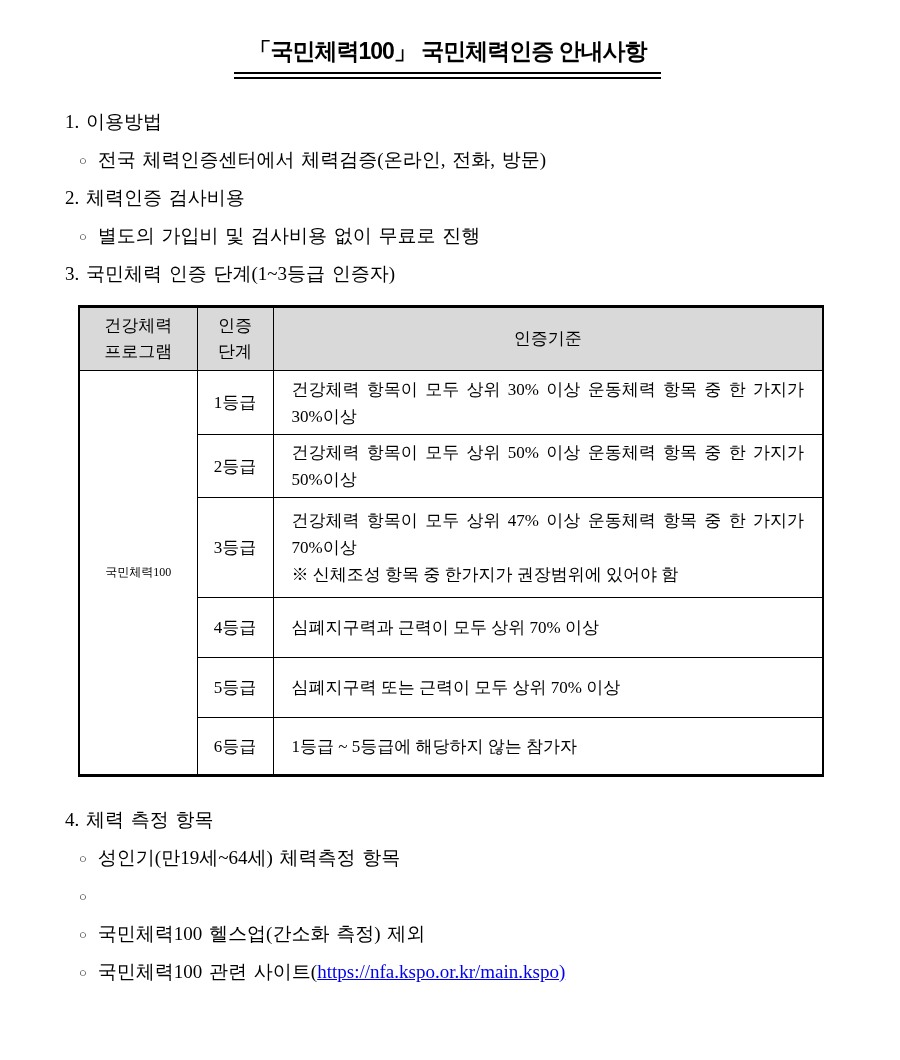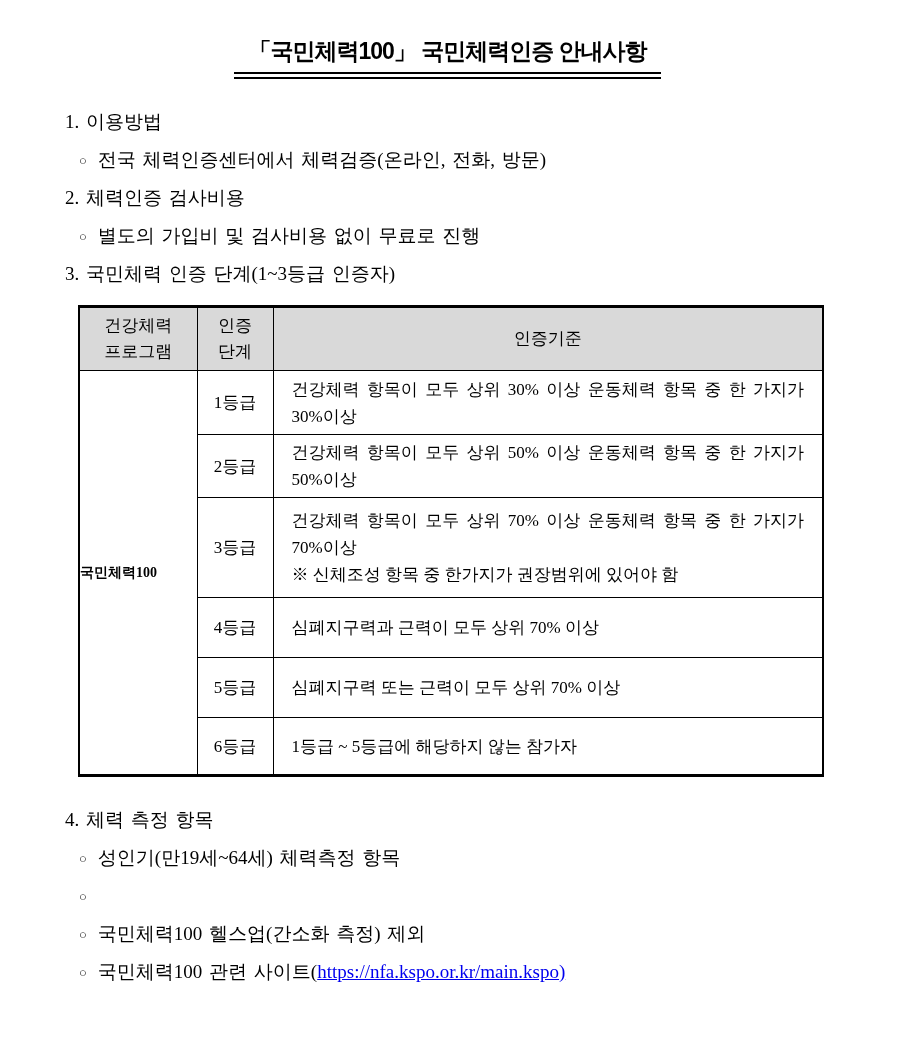--- a/index.html
+++ b/index.html
@@ -49,21 +49,21 @@
     background: #d9d9d9;
     font-weight: normal;
     text-align: center;
     line-height: 26px;
     height: 64px;
   }
   .pre { white-space: pre-line; }
   .col-program { width: 118px; }
   .col-stage   { width: 76px;  }
   .col-crit    { width: 550px; }
-  td.program { text-align: left; font-size: 14px; letter-spacing: 0px; font-weight: bold; }
+  td.program { text-align: center; font-size: 12px; letter-spacing: 0px; }
   td.grade   { text-align: center; }
   td.crit    { padding: 4px 18px; line-height: 27px; }
   td.crit .just { text-align: justify; text-align-last: justify; }
   tr.r1 { height: 64px; }
   tr.r2 { height: 60px; }
   tr.r3 { height: 100px; }
   tr.r4 { height: 60px; }
   tr.r5 { height: 60px; margin-left: 14px; }
   tr.r6 { height: 58px; }
 
@@ -122,21 +122,21 @@
       <tr class="r2">
         <td class="grade">2등급</td>
         <td class="crit">
           <div class="just">건강체력 항목이 모두 상위 50% 이상 운동체력 항목 중 한 가지가</div>
           <div>50%이상</div>
         </td>
       </tr>
       <tr class="r3">
         <td class="grade">3등급</td>
         <td class="crit">
-          <div class="just">건강체력 항목이 모두 상위 70% 이상 운동체력 항목 중 한 가지가</div>
+          <div class="just">건강체력 항목이 모두 상위 47% 이상 운동체력 항목 중 한 가지가</div>
           <div>70%이상</div>
           <div>※ 신체조성 항목 중 한가지가 권장범위에 있어야 함</div>
         </td>
       </tr>
       <tr class="r4">
         <td class="grade">4등급</td>
         <td class="crit">
           <div>심폐지구력과 근력이 모두 상위 70% 이상</div>
         </td>
       </tr>

